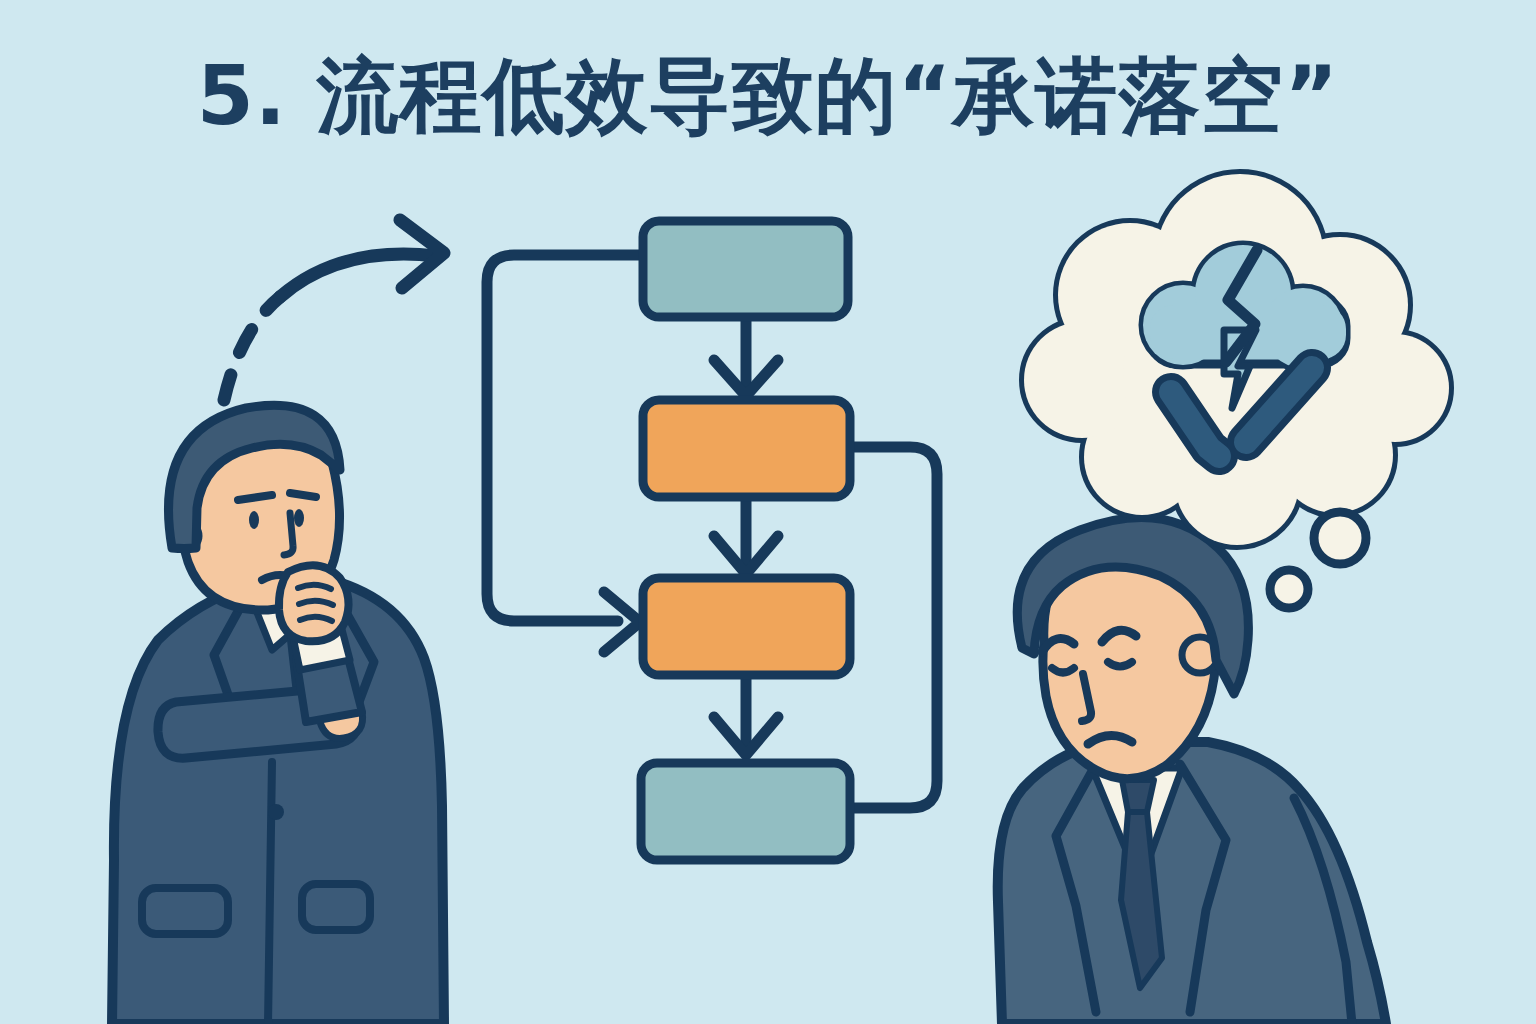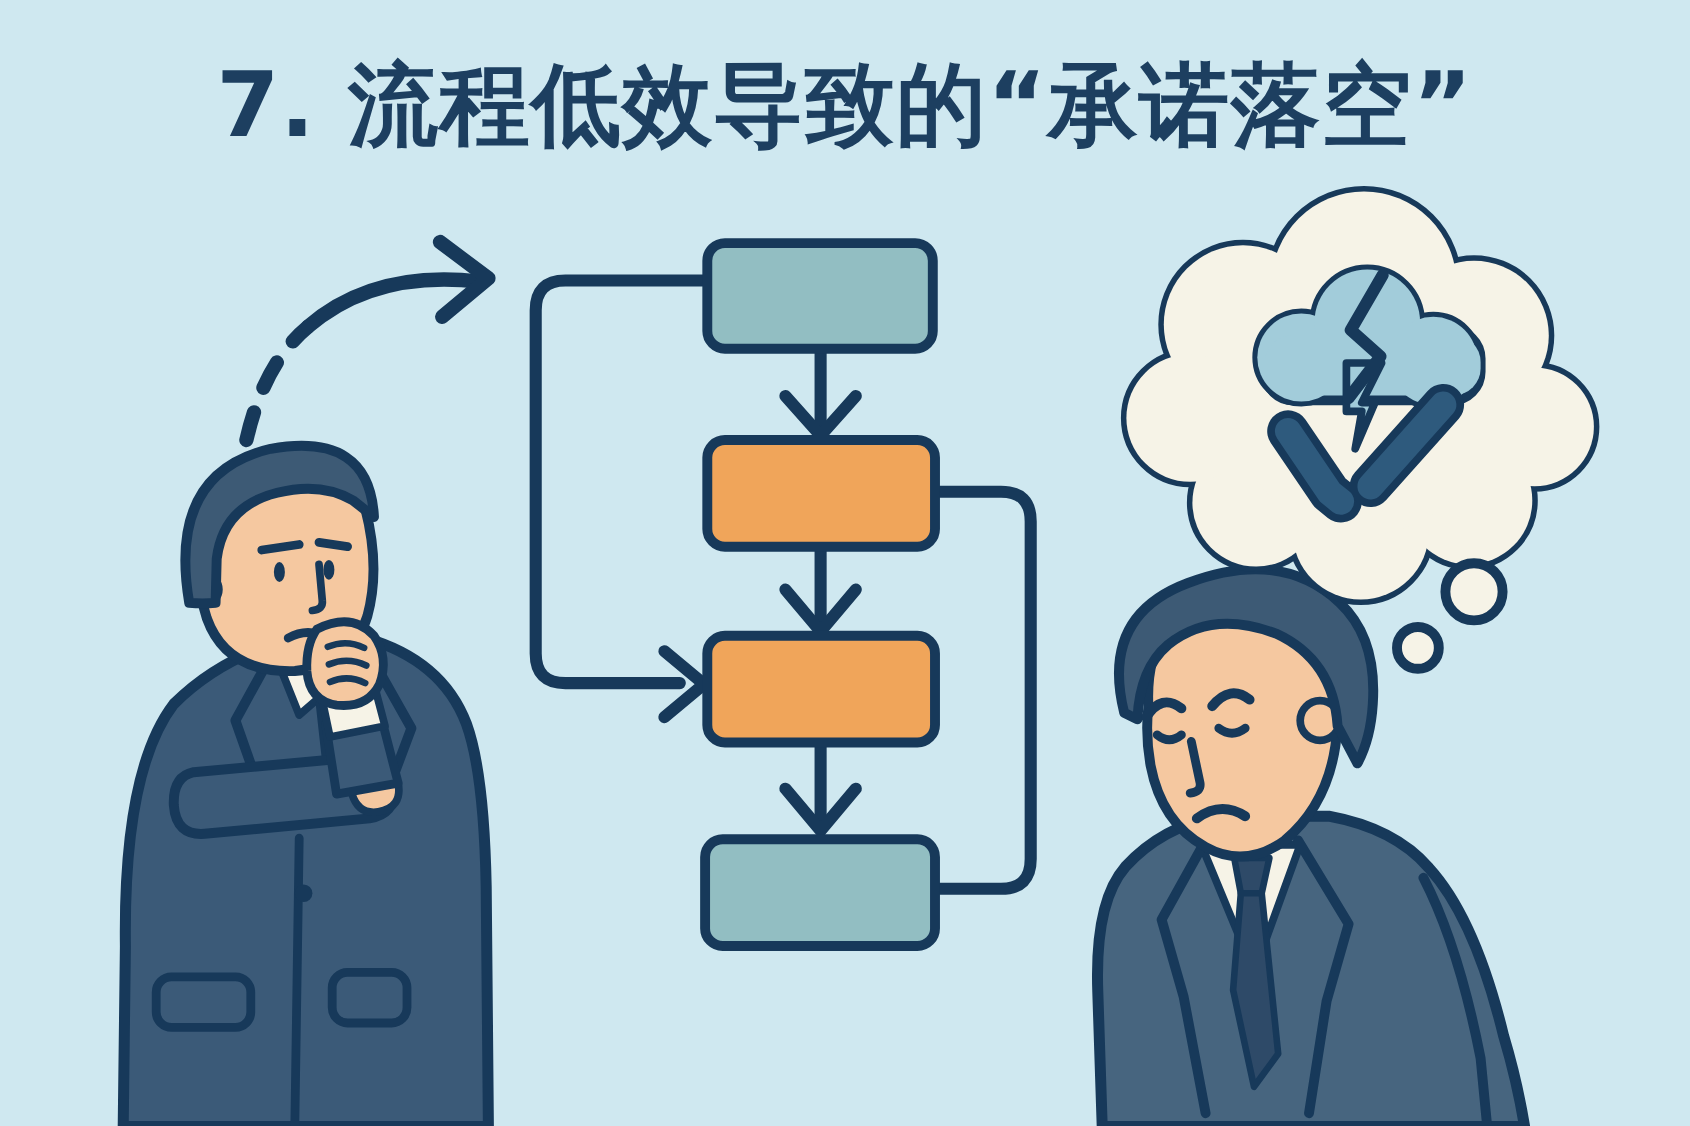--- a/index.html
+++ b/index.html
@@ -156,14 +156,14 @@
         <path class="o" stroke-width="38" d="M1246 442 L1312 368"></path>
         <path class="s-check" stroke-width="24" d="M1171 392 L1209 448 L1219 456"></path>
         <path class="s-check" stroke-width="24" d="M1246 442 L1312 368"></path>
       </g>
 
       <circle class="f-cream" stroke-width="9" cx="1340" cy="538" r="26"></circle>
       <circle class="f-cream" stroke-width="9" cx="1289" cy="589" r="19"></circle>
     </g>
   </svg>
 
-  <div id="title">7. 流程低效导致的“承诺落空”</div>
+  <div id="title">5. 流程低效导致的“承诺落空”</div>
 </div>
 
 </body></html>

